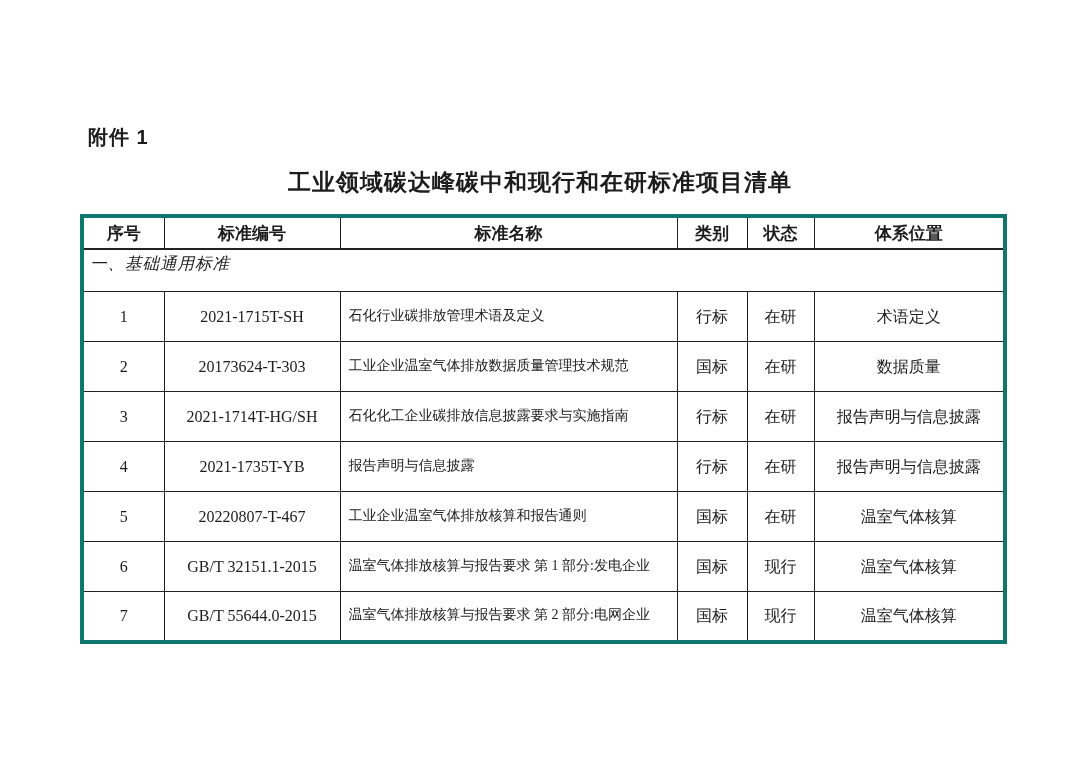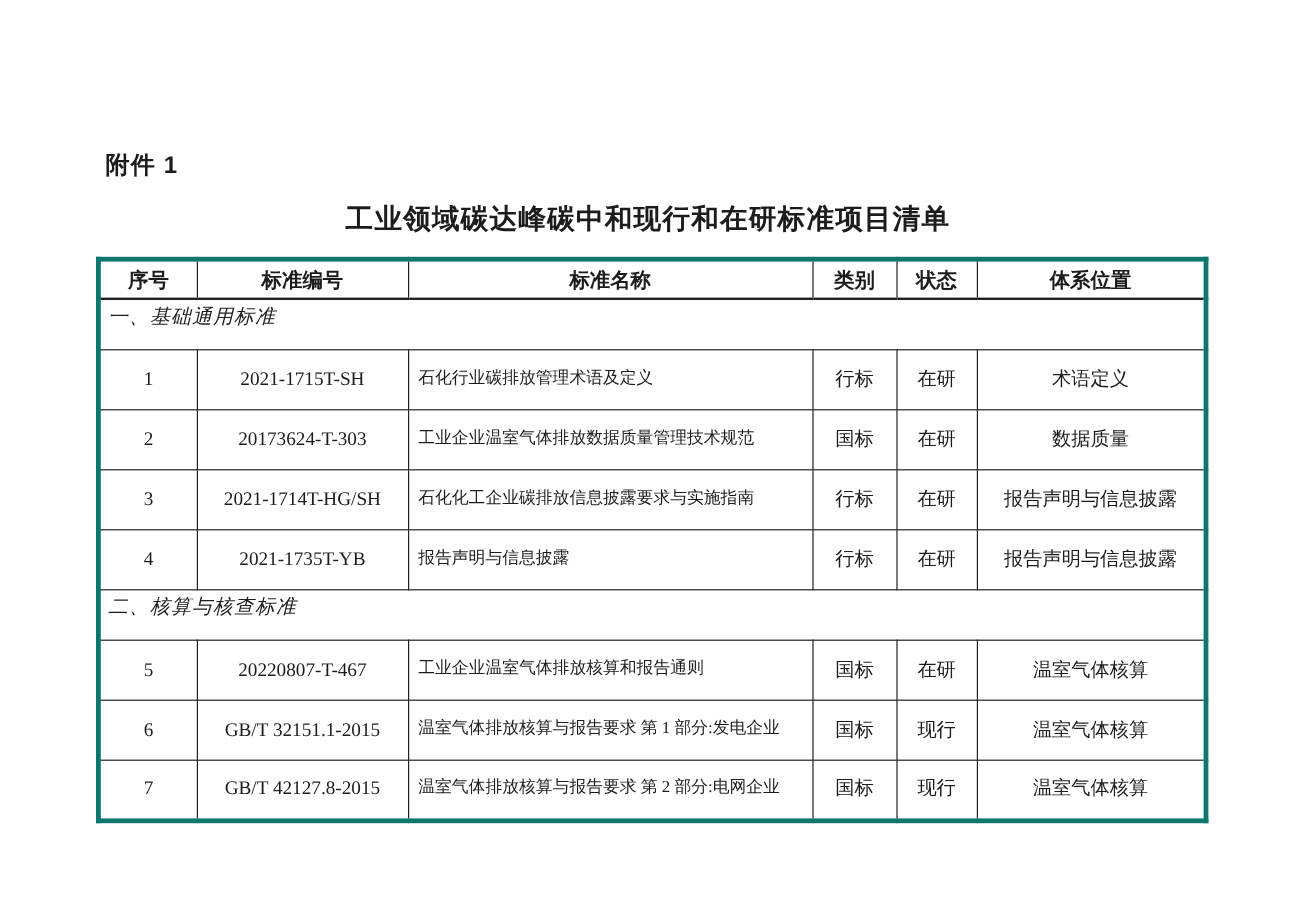--- a/index.html
+++ b/index.html
@@ -150,42 +150,39 @@
           <td class="col5">报告声明与信息披露</td>
         </tr>
         <tr class="data-row">
           <td class="col0">4</td>
           <td class="col1">2021-1735T-YB</td>
           <td class="col2">报告声明与信息披露</td>
           <td class="col3">行标</td>
           <td class="col4">在研</td>
           <td class="col5">报告声明与信息披露</td>
         </tr>
-        <tr class="section-row">
-          <td colspan="6">二、核算与核查标准</td>
-        </tr>
         <tr class="data-row">
           <td class="col0">5</td>
           <td class="col1">20220807-T-467</td>
           <td class="col2">工业企业温室气体排放核算和报告通则</td>
           <td class="col3">国标</td>
           <td class="col4">在研</td>
           <td class="col5">温室气体核算</td>
         </tr>
         <tr class="data-row">
           <td class="col0">6</td>
           <td class="col1">GB/T 32151.1-2015</td>
           <td class="col2">温室气体排放核算与报告要求 第 1 部分:发电企业</td>
           <td class="col3">国标</td>
           <td class="col4">现行</td>
           <td class="col5">温室气体核算</td>
         </tr>
         <tr class="data-row">
           <td class="col0">7</td>
-          <td class="col1">GB/T 42127.8-2015</td>
+          <td class="col1">GB/T 55644.0-2015</td>
           <td class="col2">温室气体排放核算与报告要求 第 2 部分:电网企业</td>
           <td class="col3">国标</td>
           <td class="col4">现行</td>
           <td class="col5">温室气体核算</td>
         </tr>
       </tbody>
   </table>
 
 
 </div>

